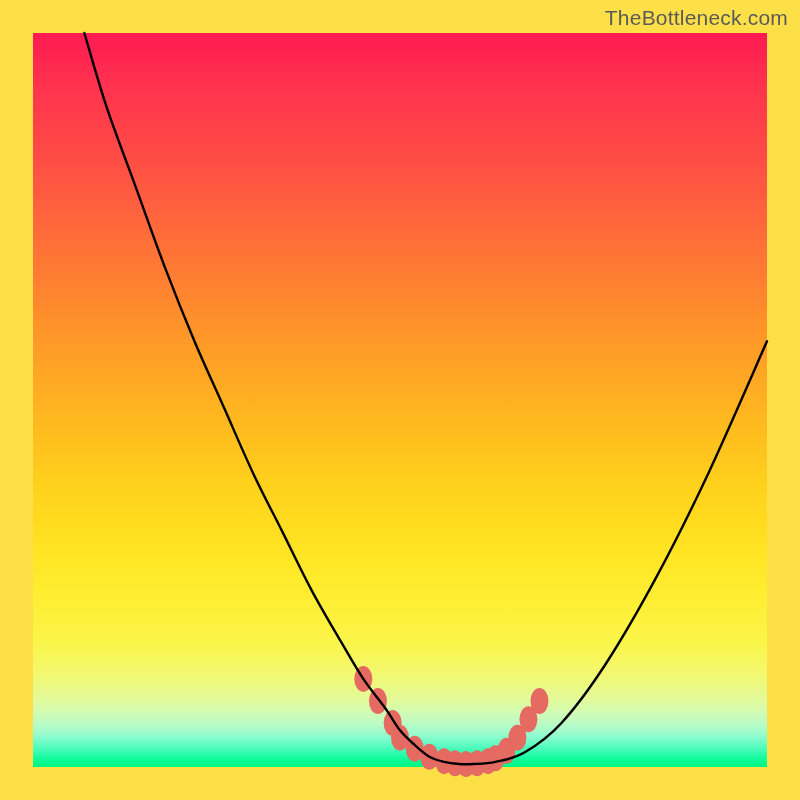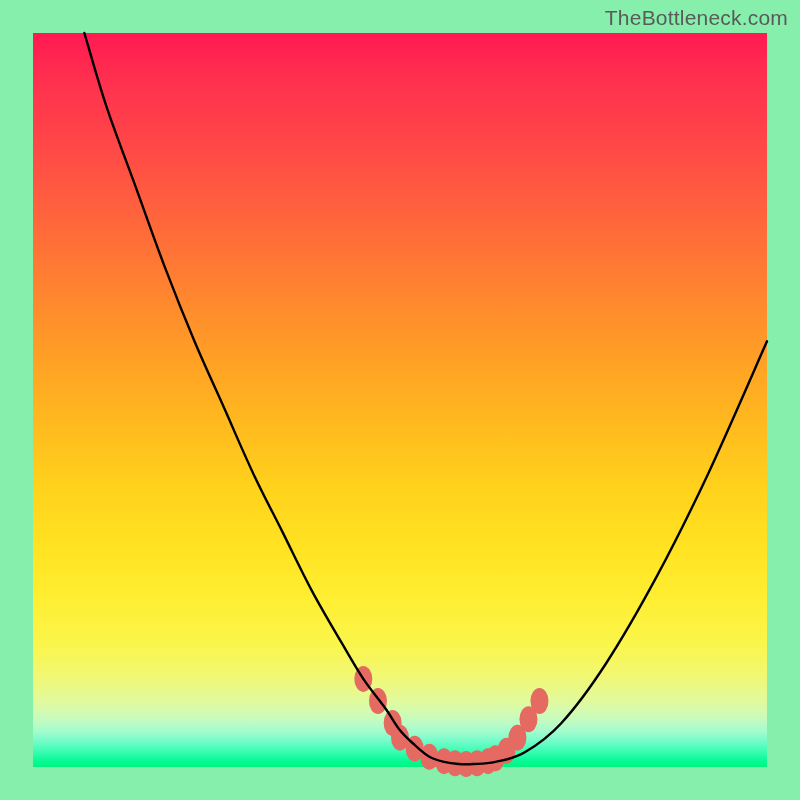--- a/index.html
+++ b/index.html
@@ -8,21 +8,21 @@
     width: 800px;
     height: 800px;
     overflow: hidden;
     background: #000;
     font-family: Arial, Helvetica, sans-serif;
   }
   .frame {
     position: relative;
     width: 800px;
     height: 800px;
-    background: #86efac;
+    background: #fde047;
   }
   .plot-area {
     position: absolute;
     left: 33px;
     top: 33px;
     width: 734px;
     height: 734px;
     
     background: linear-gradient(
       to bottom,

